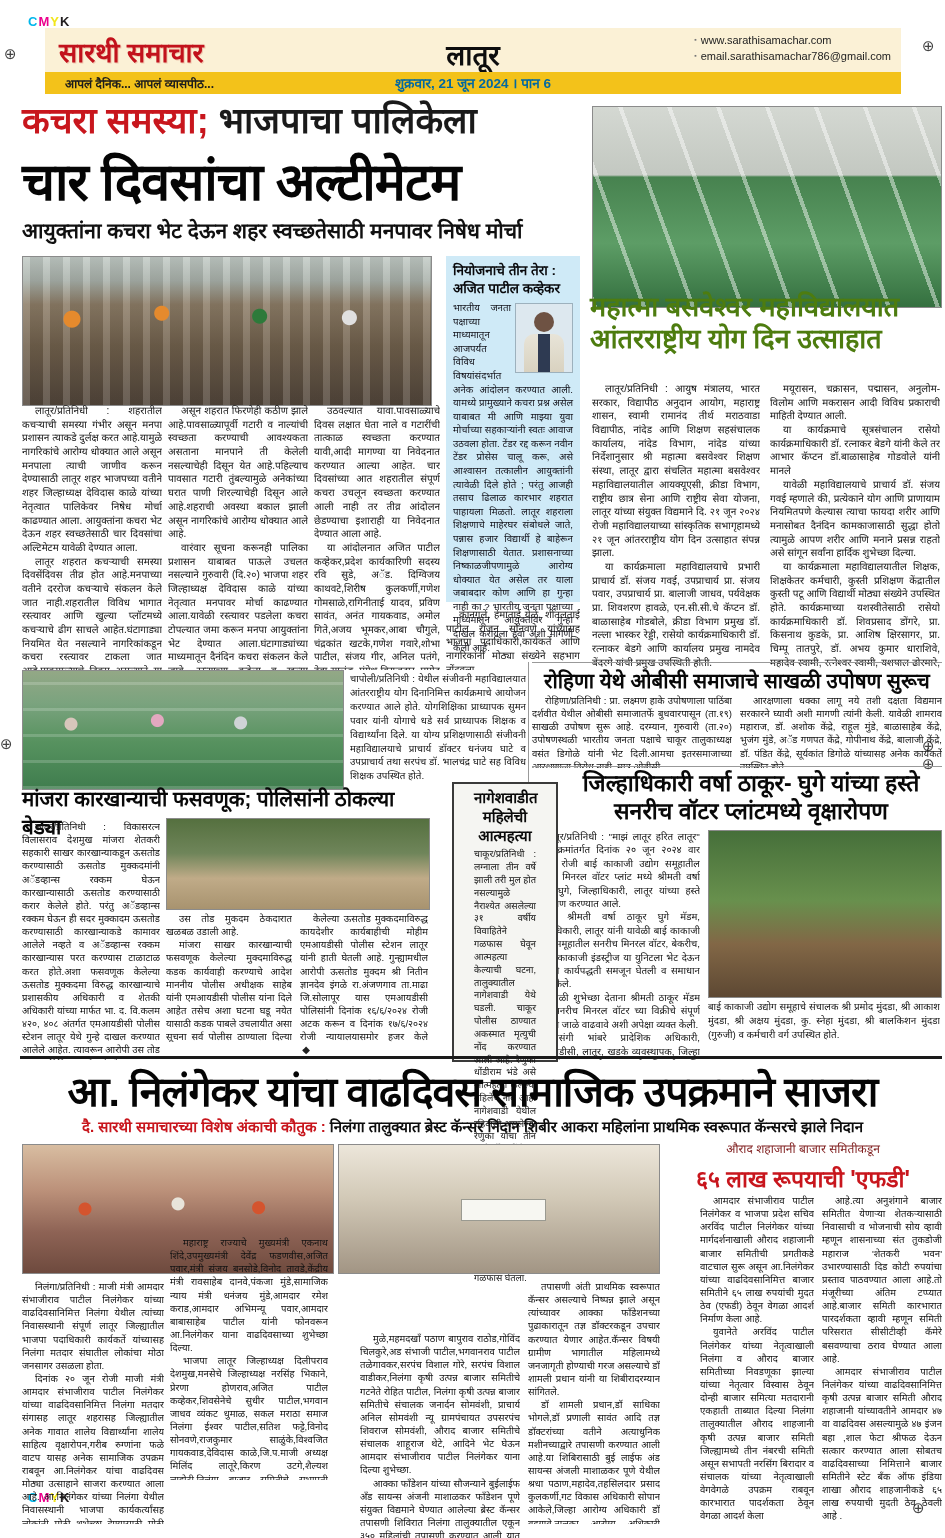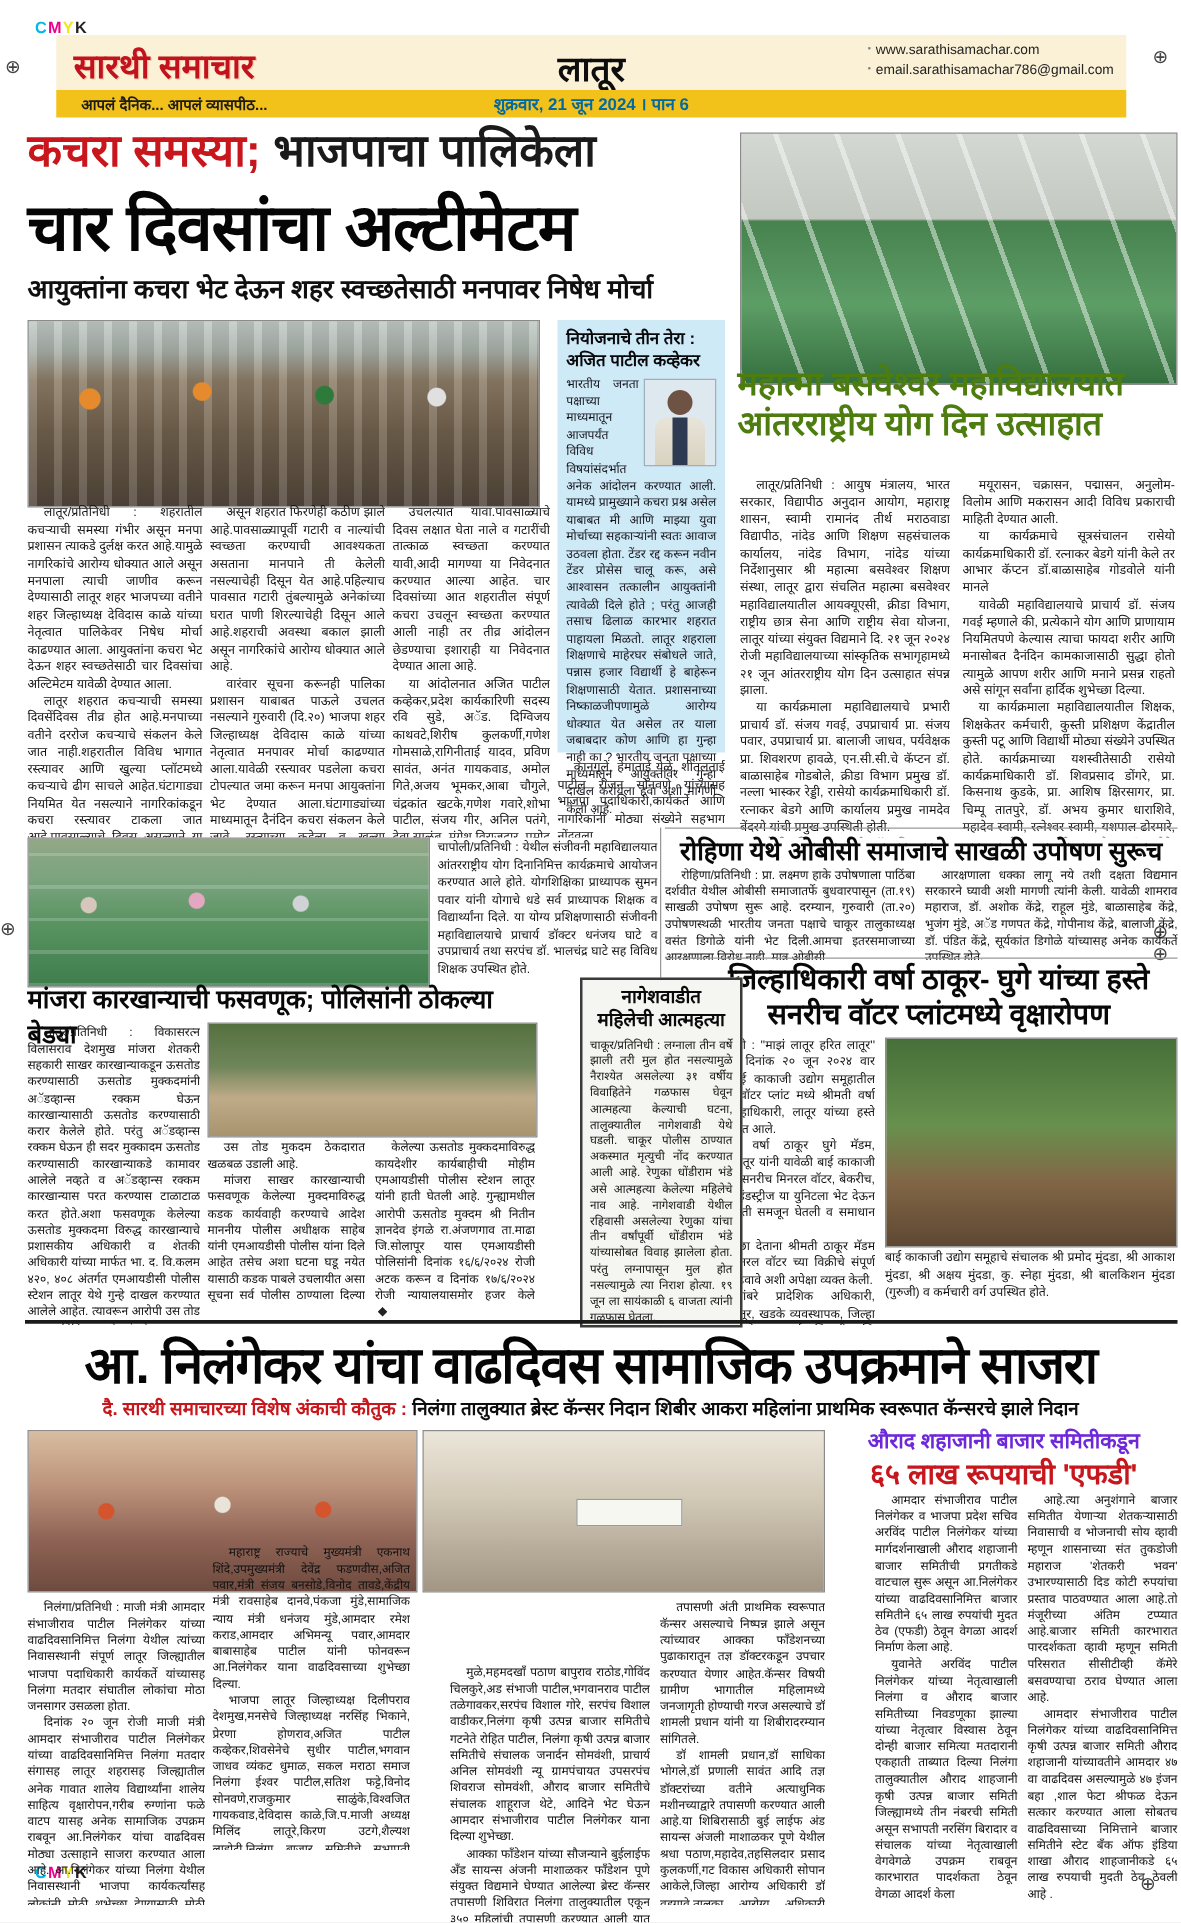--- a/index.html
+++ b/index.html
@@ -63,31 +63,31 @@
   .portrait .torso::after{content:"";position:absolute;left:14px;top:0;width:12px;height:38px;background:#2e3a52;}
   
   .col{position:absolute;font-size:10px;line-height:1.37;text-align:justify;overflow:hidden;color:#131313;}
   .col p{margin:0;text-indent:13px;}
   .cap{position:absolute;font-size:9.8px;line-height:1.42;text-align:justify;overflow:hidden;color:#131313;}
   
   .h-yoga{position:absolute;left:590px;top:292px;width:352px;text-align:left;font-size:27px;font-weight:900;line-height:1.18;color:#4d7c0f;}
   .h-rohina{position:absolute;left:532px;top:666px;width:410px;text-align:center;font-size:20.5px;font-weight:900;color:#080808;}
   .h-manjara{position:absolute;left:22px;top:784px;width:414px;font-size:20.5px;font-weight:900;color:#080808;}
   .h-plant{position:absolute;left:560px;top:770px;width:382px;text-align:center;font-size:23px;font-weight:900;line-height:1.2;color:#080808;}
-  .ngbox{position:absolute;left:464px;top:782px;width:130px;height:280px;background:#f5f5f2;border:2px solid #3a3a3a;padding:5px 6px;box-sizing:border-box;}
+  .ngbox{position:absolute;left:452px;top:782px;width:106px;height:280px;background:#f5f5f2;border:2px solid #3a3a3a;padding:5px 20px;box-sizing:border-box;}
   .ngbox h3{margin:0 0 3px 0;text-align:center;font-size:15px;line-height:1.25;font-weight:900;color:#0a0a0a;}
   .ngbox .bd{font-size:9.3px;line-height:1.38;text-align:justify;color:#141414;}
   
   .rule{position:absolute;background:#1a1a1a;}
   .rule-thin{position:absolute;background:#999;}
   
   .h-bday{position:absolute;left:20px;top:1062px;width:905px;text-align:center;font-size:41px;font-weight:900;letter-spacing:-1px;color:#050505;}
   .sub-bday{position:absolute;left:20px;top:1116px;width:905px;text-align:center;font-size:15px;font-weight:800;color:#0d0d0d;}
   .sub-bday .red{color:#c8161d;}
-  .h-aurad1{position:absolute;left:664px;top:1140px;width:278px;text-align:center;font-size:17px;font-weight:700;color:#6d28d9;}
+  .h-aurad1{position:absolute;left:664px;top:1140px;width:278px;text-align:center;font-size:12px;font-weight:400;color:#7f1d1d;}
   .h-aurad2{position:absolute;left:664px;top:1162px;width:278px;text-align:center;font-size:23px;font-weight:900;color:#c8161d;}
   .diamond{position:absolute;left:286px;top:1044px;width:40px;text-align:center;font-size:10px;color:#222;}
 </style>
 </head>
 <body>
 
 <div class="page">
 
   <span class="regmark" style="left:4px;top:46px;">⊕</span>
   <span class="regmark" style="left:922px;top:38px;">⊕</span>
@@ -139,21 +139,21 @@
 
   <div class="col" style="left:22px;top:404px;width:140px;height:266px;">
     <p>लातूर/प्रतिनिधी : शहरातील कचऱ्याची समस्या गंभीर असून मनपा प्रशासन त्याकडे दुर्लक्ष करत आहे.यामुळे नागरिकांचे आरोग्य धोक्यात आले असून मनपाला त्याची जाणीव करून देण्यासाठी लातूर शहर भाजपच्या वतीने शहर जिल्हाध्यक्ष देविदास काळे यांच्या नेतृत्वात पालिकेवर निषेध मोर्चा काढण्यात आला. आयुक्तांना कचरा भेट देऊन शहर स्वच्छतेसाठी चार दिवसांचा अल्टिमेटम यावेळी देण्यात आला.</p>
     <p>लातूर शहरात कचऱ्याची समस्या दिवसेंदिवस तीव्र होत आहे.मनपाच्या वतीने दररोज कचऱ्याचे संकलन केले जात नाही.शहरातील विविध भागात रस्त्यावर आणि खुल्या प्लॉटमध्ये कचऱ्याचे ढीग साचले आहेत.घंटागाड्या नियमित येत नसल्याने नागरिकांकडून कचरा रस्त्यावर टाकला जात आहे.पावसाळ्याचे दिवस असल्याने या कचऱ्याची दुर्गंधी पसरत</p>
   </div>
   <div class="col" style="left:168px;top:404px;width:140px;height:266px;">
     <p>असून शहरात फिरणेही कठीण झाले आहे.पावसाळ्यापूर्वी गटारी व नाल्यांची स्वच्छता करण्याची आवश्यकता असताना मानपाने ती केलेली नसल्याचेही दिसून येत आहे.पहिल्याच पावसात गटारी तुंबल्यामुळे अनेकांच्या घरात पाणी शिरल्याचेही दिसून आले आहे.शहराची अवस्था बकाल झाली असून नागरिकांचे आरोग्य धोक्यात आले आहे.</p>
     <p>वारंवार सूचना करूनही पालिका प्रशासन याबाबत पाऊले उचलत नसल्याने गुरुवारी (दि.२०) भाजपा शहर जिल्हाध्यक्ष देविदास काळे यांच्या नेतृत्वात मनपावर मोर्चा काढण्यात आला.यावेळी रस्त्यावर पडलेला कचरा टोपल्यात जमा करून मनपा आयुक्तांना भेट देण्यात आला.घंटागाड्यांच्या माध्यमातून दैनंदिन कचरा संकलन केले जावे. रस्त्याच्या कडेला व खुल्या मैदानात साचलेला कचरा तात्काळ</p>
   </div>
   <div class="col" style="left:314px;top:404px;width:126px;height:266px;">
-    <p>उचलत्यात यावा.पावसाळ्याचे दिवस लक्षात घेता नाले व गटारींची तात्काळ स्वच्छता करण्यात यावी,आदी मागण्या या निवेदनात करण्यात आल्या आहेत. चार दिवसांच्या आत शहरातील संपूर्ण कचरा उचलून स्वच्छता करण्यात आली नाही तर तीव्र आंदोलन छेडण्याचा इशाराही या निवेदनात देण्यात आला आहे.</p>
+    <p>उठवल्यात यावा.पावसाळ्याचे दिवस लक्षात घेता नाले व गटारींची तात्काळ स्वच्छता करण्यात यावी,आदी मागण्या या निवेदनात करण्यात आल्या आहेत. चार दिवसांच्या आत शहरातील संपूर्ण कचरा उचलून स्वच्छता करण्यात आली नाही तर तीव्र आंदोलन छेडण्याचा इशाराही या निवेदनात देण्यात आला आहे.</p>
     <p>या आंदोलनात अजित पाटील कव्हेकर,प्रदेश कार्यकारिणी सदस्य रवि सुडे, अॅड. दिग्विजय काथवटे,शिरीष कुलकर्णी,गणेश गोमसाळे,रागिनीताई यादव, प्रविण सावंत, अनंत गायकवाड, अमोल गिते,अजय भूमकर,आबा चौगुले, चंद्रकांत खटके,गणेश गवारे,शोभा पाटील, संजय गीर, अनिल पतंगे, देवा साळूंब, मंगेश विराजदार, प्रमोद गूढे, दत्ता चेवले, विशाल हबा पाटील, मोहसीनभाई शेख, भरत लोंढे, महादेव</p>
   </div>
 
   <div class="ph ph-yogahall" style="left:592px;top:106px;width:348px;height:200px;"></div>
   <div class="h-yoga">
     <div>महात्मा बसवेश्वर महाविद्यालयात</div>
     <div>आंतरराष्ट्रीय योग दिन उत्साहात</div>
   </div>
   <div class="col" style="left:592px;top:382px;width:168px;height:288px;">
     <p>लातूर/प्रतिनिधी : आयुष मंत्रालय, भारत सरकार, विद्यापीठ अनुदान आयोग, महाराष्ट्र शासन, स्वामी रामानंद तीर्थ मराठवाडा विद्यापीठ, नांदेड आणि शिक्षण सहसंचालक कार्यालय, नांदेड विभाग, नांदेड यांच्या निर्देशानुसार श्री महात्मा बसवेश्वर शिक्षण संस्था, लातूर द्वारा संचलित महात्मा बसवेश्वर महाविद्यालयातील आयक्यूएसी, क्रीडा विभाग, राष्ट्रीय छात्र सेना आणि राष्ट्रीय सेवा योजना, लातूर यांच्या संयुक्त विद्यमाने दि. २१ जून २०२४ रोजी महाविद्यालयाच्या सांस्कृतिक सभागृहामध्ये २१ जून आंतरराष्ट्रीय योग दिन उत्साहात संपन्न झाला.</p>

